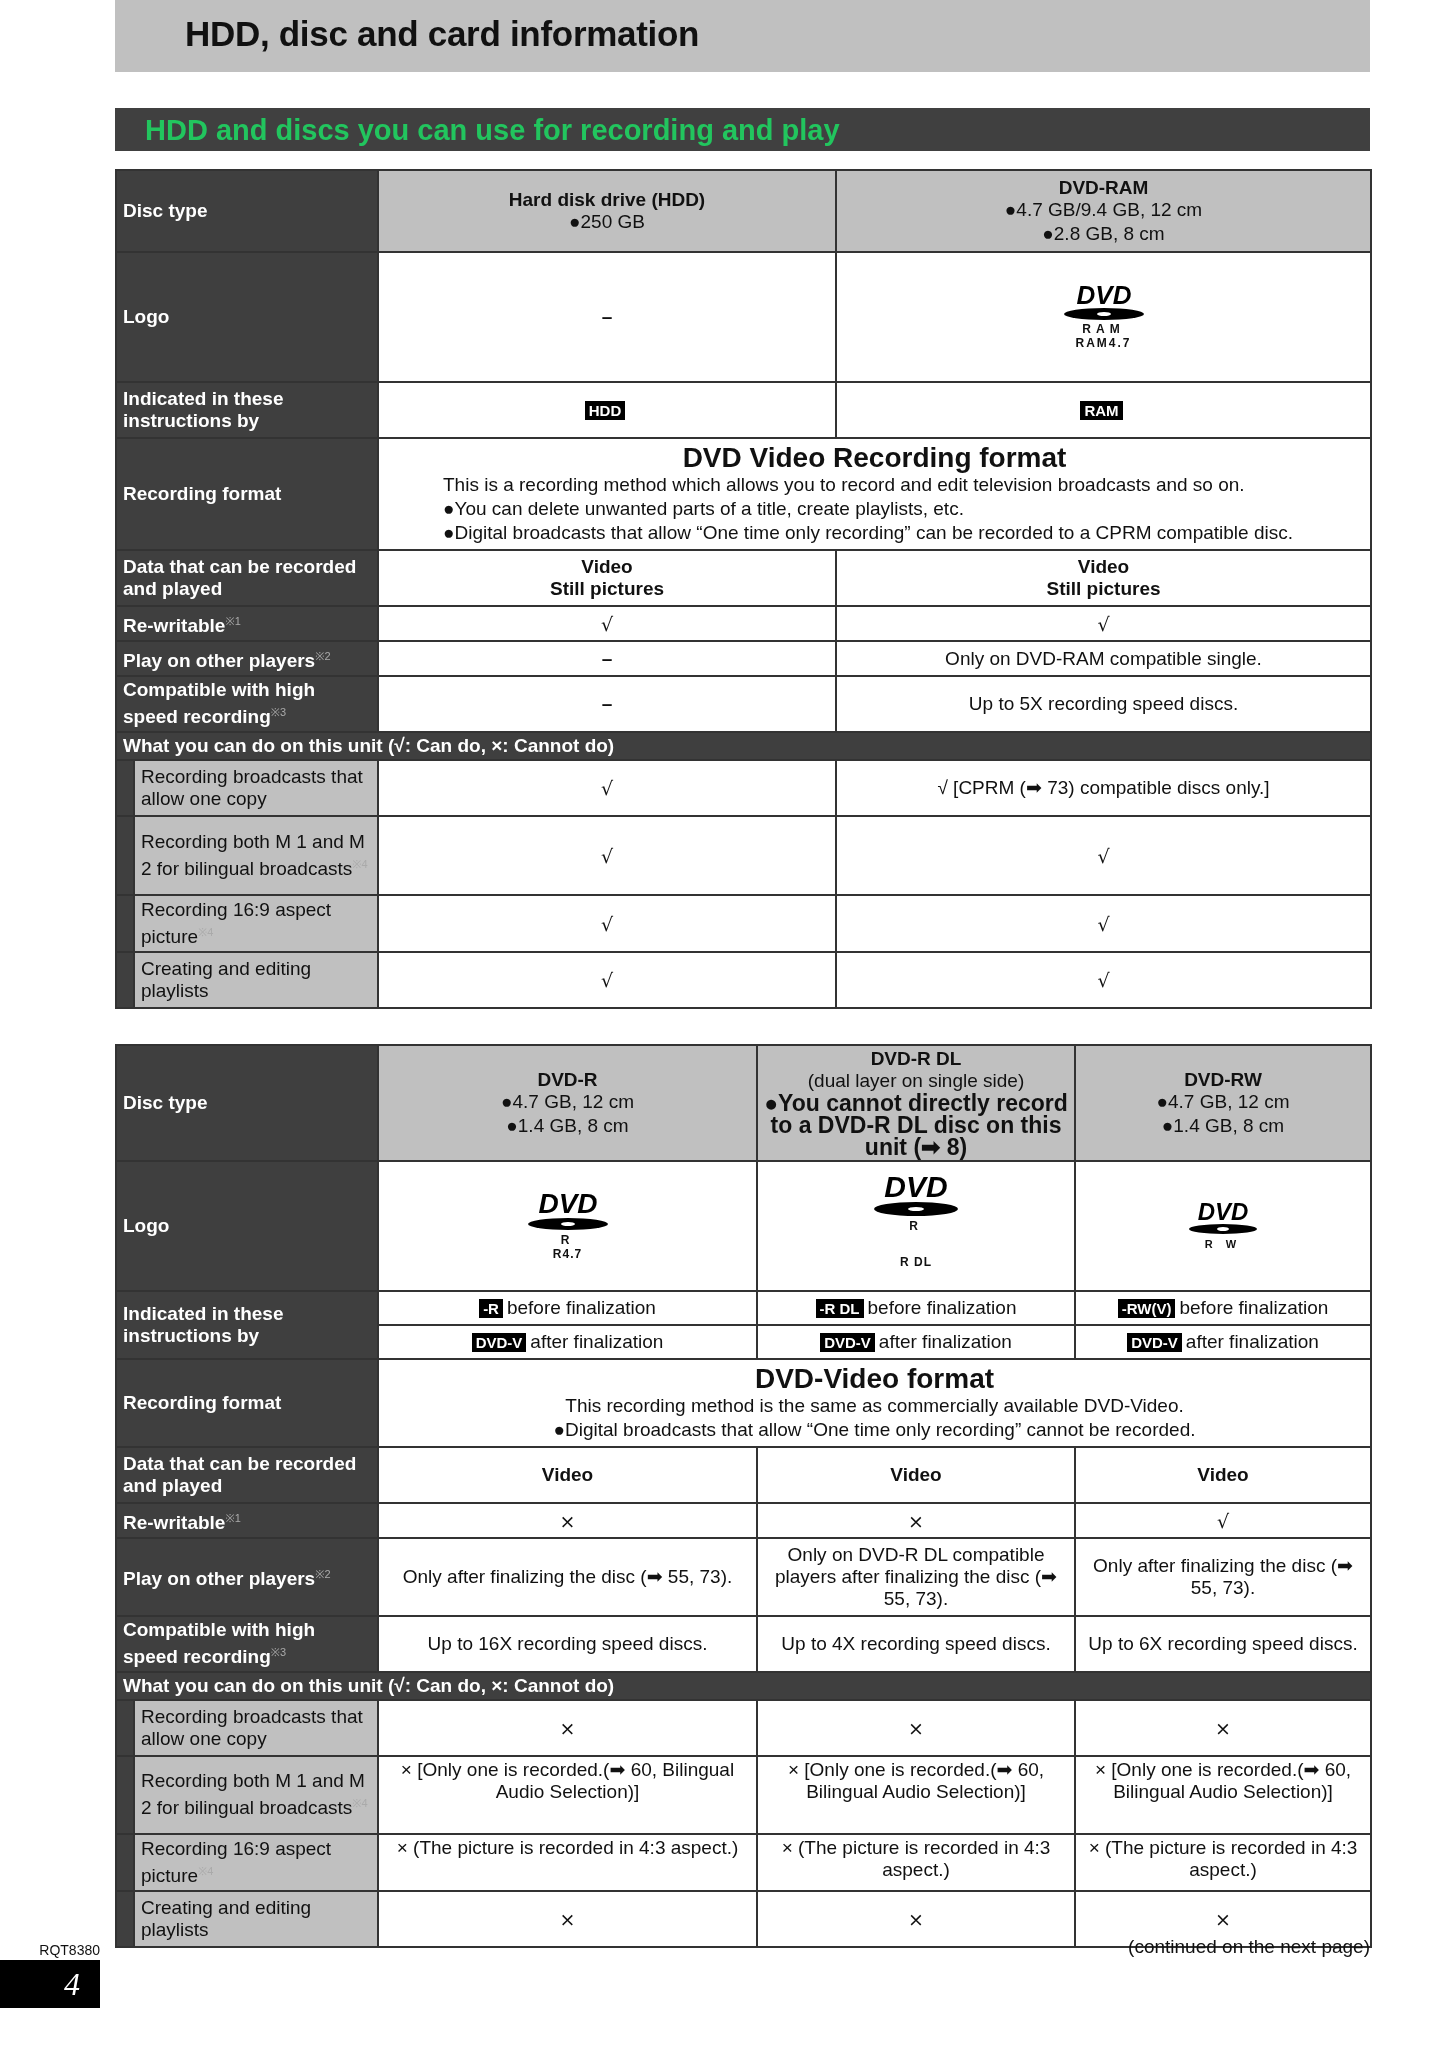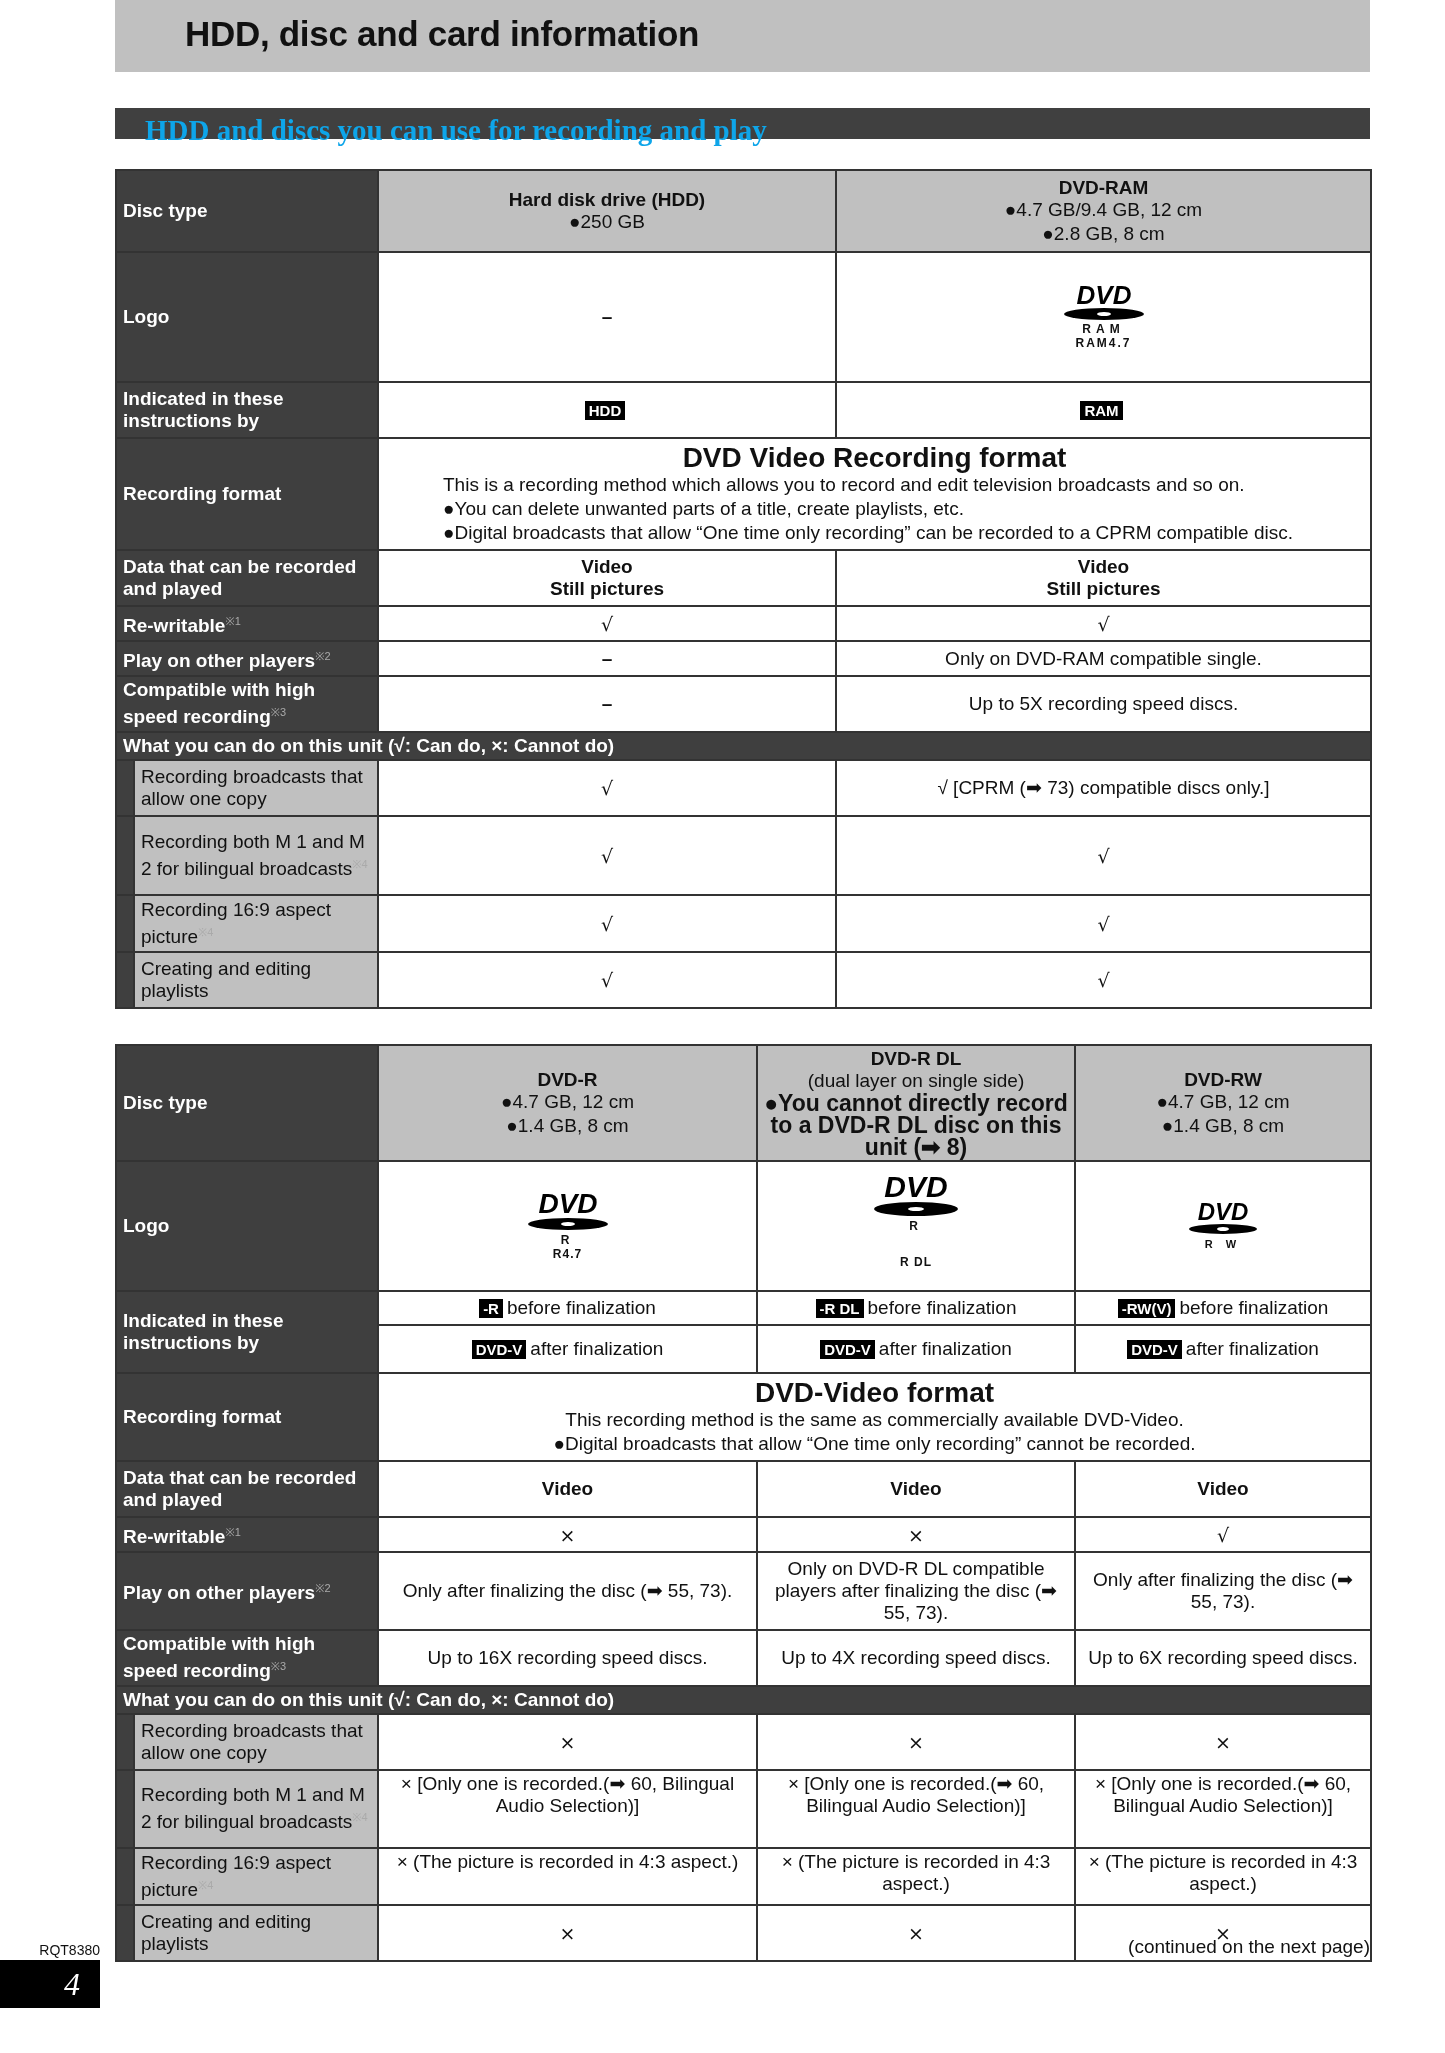--- a/index.html
+++ b/index.html
@@ -1,21 +1,21 @@
 <!DOCTYPE html>
 <html><head>
 <meta charset="utf-8">
 <style>
   html, body { margin:0; padding:0; background:#ffffff; }
   body { width:1445px; height:2053px; position:relative; overflow:hidden;
          font-family:"Liberation Sans", sans-serif; color:#111; }
   .abs { position:absolute; box-sizing:border-box; }
   .title-band { left:115px; top:0; width:1255px; height:72px; background:#c0c0c0; }
   .title-band span { position:absolute; left:70px; top:14px; font-size:35px; font-weight:bold; letter-spacing:-0.3px; }
-  .section-bar { left:115px; top:108px; width:1255px; height:31px; background:#404040; color:#0ea5e9;font-family:Liberation Serif, serif; }
+  .section-bar { left:115px; top:108px; width:1255px; height:43px; background:#404040; color:#22c55e; }
   .section-bar span { position:absolute; left:30px; top:6px; font-size:29px; font-weight:bold; }
 
   table.spec { position:absolute; left:115px; width:1255px; border-collapse:collapse; table-layout:fixed; }
   table.spec td { border:2px solid #333; box-sizing:border-box; text-align:center; vertical-align:middle;
                   font-size:19px; line-height:22px; padding:2px 4px; }
   td.lbl { background:#3f3f3f; color:#fff; text-align:left !important; font-weight:bold; font-size:19px;
            padding-left:6px !important; border-color:#c8c8c8 #333 #c8c8c8 #333; }
   td.hdr { background:#c0c0c0; }
   td.sub-strip { background:#3f3f3f; width:18px; border-right:none; }
   td.sublbl { background:#c0c0c0; text-align:left !important; font-size:19px; padding-left:6px !important; }
@@ -222,21 +222,21 @@
         <div class="sub" style="font-size:11px">R W</div>
       </div>
     </td>
   </tr>
   <tr style="height:34px">
     <td class="lbl" colspan="2" rowspan="2">Indicated in these instructions by</td>
     <td><span class="badge">-R</span><span>before finalization</span></td>
     <td><span class="badge">-R DL</span><span>before finalization</span></td>
     <td><span class="badge">-RW(V)</span><span>before finalization</span></td>
   </tr>
-  <tr style="height:48px">
+  <tr style="height:34px">
     <td><span class="badge">DVD-V</span><span>after finalization</span></td>
     <td><span class="badge">DVD-V</span><span>after finalization</span></td>
     <td><span class="badge">DVD-V</span><span>after finalization</span></td>
   </tr>
   <tr style="height:88px">
     <td class="lbl" colspan="2">Recording format</td>
     <td colspan="3">
       <div class="fmt-title">DVD-Video format</div>
       <div class="fmt-text">This recording method is the same as commercially available DVD-Video.</div>
       <div class="fmt-text">●Digital broadcasts that allow “One time only recording” cannot be recorded.</div>

